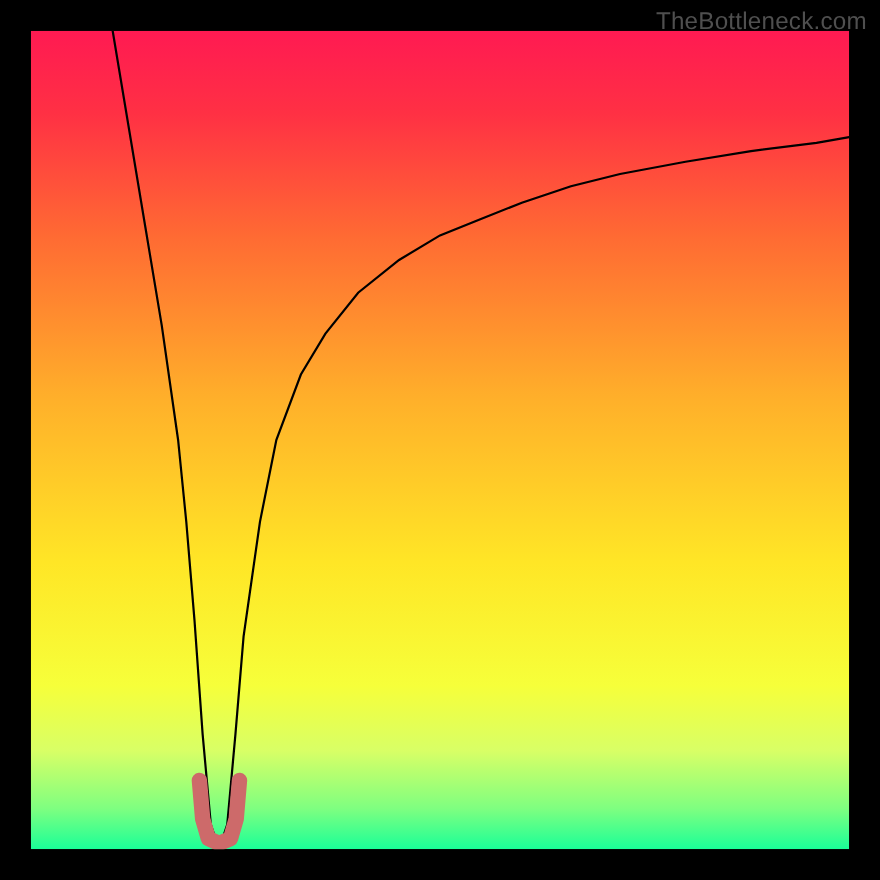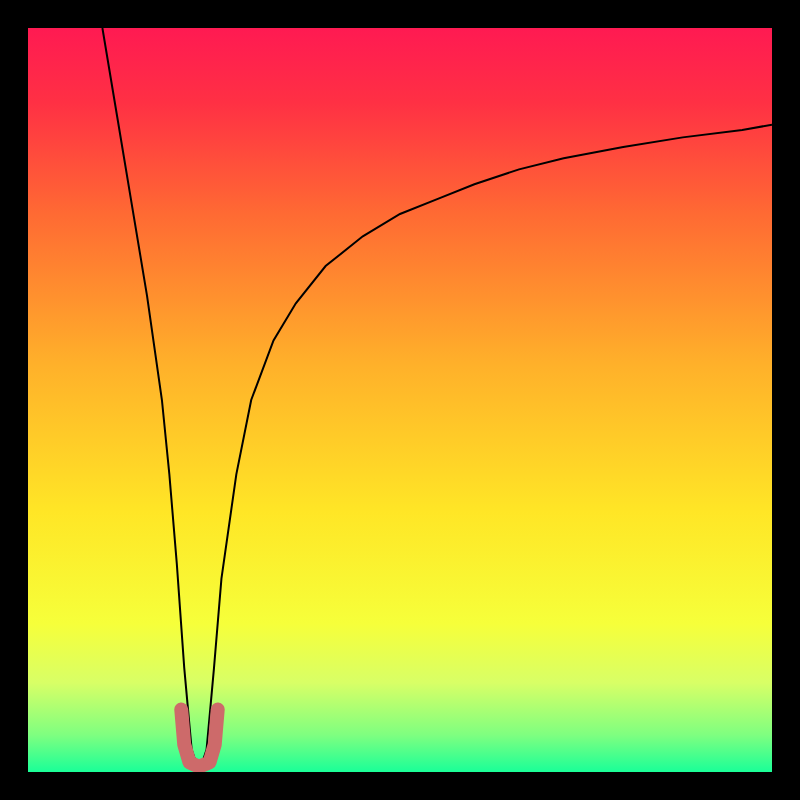--- a/index.html
+++ b/index.html
@@ -74,13 +74,14 @@
       <rect x="0" y="0" width="744" height="744" fill="url(#bg-grad)"></rect>
     </svg>
 
     <svg class="curve-svg" viewBox="0 0 744 744" preserveAspectRatio="none">
       <path id="series-0" fill="none" stroke="#000000" stroke-width="2" d="M74.40 0.00 L89.28 89.28 L104.16 178.56 L119.04 267.84 L133.92 372.00 L141.36 446.40 L148.80 535.68 L156.24 639.84 L163.68 721.68 L171.12 744.00 L178.56 721.68 L186.00 639.84 L193.44 550.56 L208.32 446.40 L223.20 372.00 L245.52 312.48 L267.84 275.28 L297.60 238.08 L334.80 208.32 L372.00 186.00 L409.20 171.12 L446.40 156.24 L491.04 141.36 L535.68 130.20 L595.20 119.04 L654.72 109.37 L714.24 101.93 L744.00 96.72"></path>
       <path id="series-1" fill="none" stroke="#cd6a6a" stroke-width="14" stroke-linecap="round" stroke-linejoin="round" d="M153.26 681.50 L156.24 716.47 L161.45 734.33 L171.12 738.79 L181.54 734.33 L186.74 716.47 L189.72 681.50"></path>
     </svg>
 
   </div>
 
+  <div class="watermark">TheBottleneck.com</div>
 </div>
 
 </body></html>

